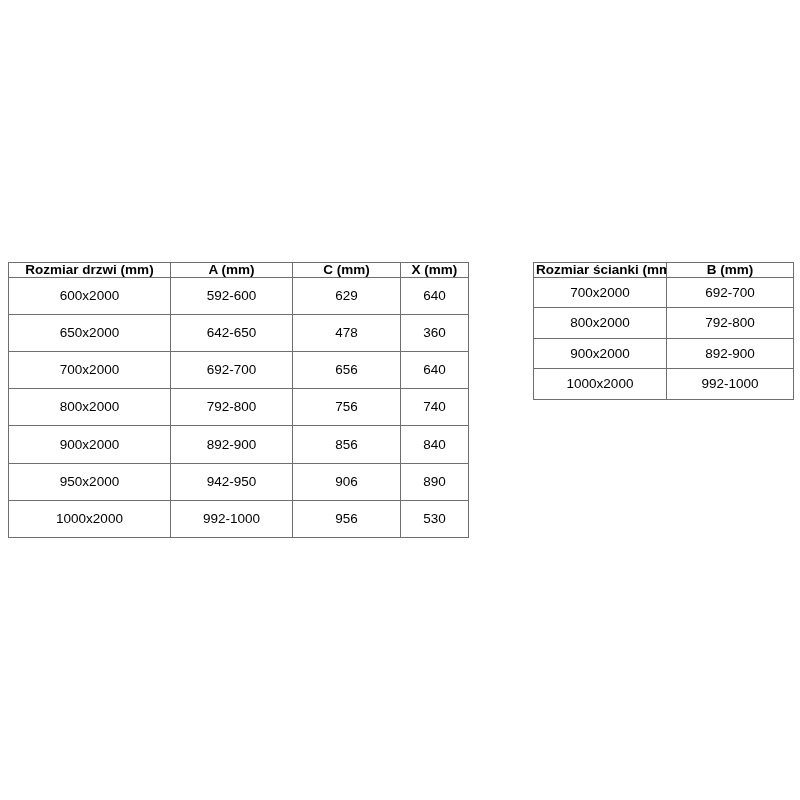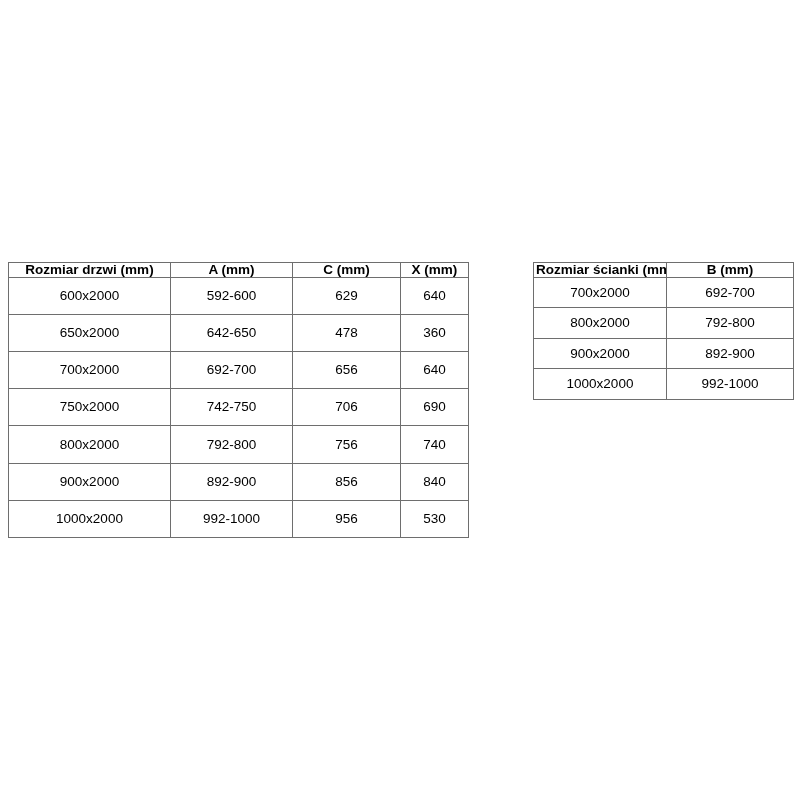--- a/index.html
+++ b/index.html
@@ -87,36 +87,36 @@
           <td>478</td>
           <td>360</td>
         </tr>
         <tr>
           <td>700x2000</td>
           <td>692-700</td>
           <td>656</td>
           <td>640</td>
         </tr>
         <tr>
-          <td>750x2000</td>
-          <td>742-750</td>
-          <td>706</td>
-          <td>690</td>
-        </tr>
-        <tr>
           <td>800x2000</td>
           <td>792-800</td>
           <td>756</td>
           <td>740</td>
         </tr>
         <tr>
           <td>900x2000</td>
           <td>892-900</td>
           <td>856</td>
           <td>840</td>
+        </tr>
+        <tr>
+          <td>950x2000</td>
+          <td>942-950</td>
+          <td>906</td>
+          <td>890</td>
         </tr>
         <tr>
           <td>1000x2000</td>
           <td>992-1000</td>
           <td>956</td>
           <td>530</td>
         </tr>
       </tbody>
   </table>
 

